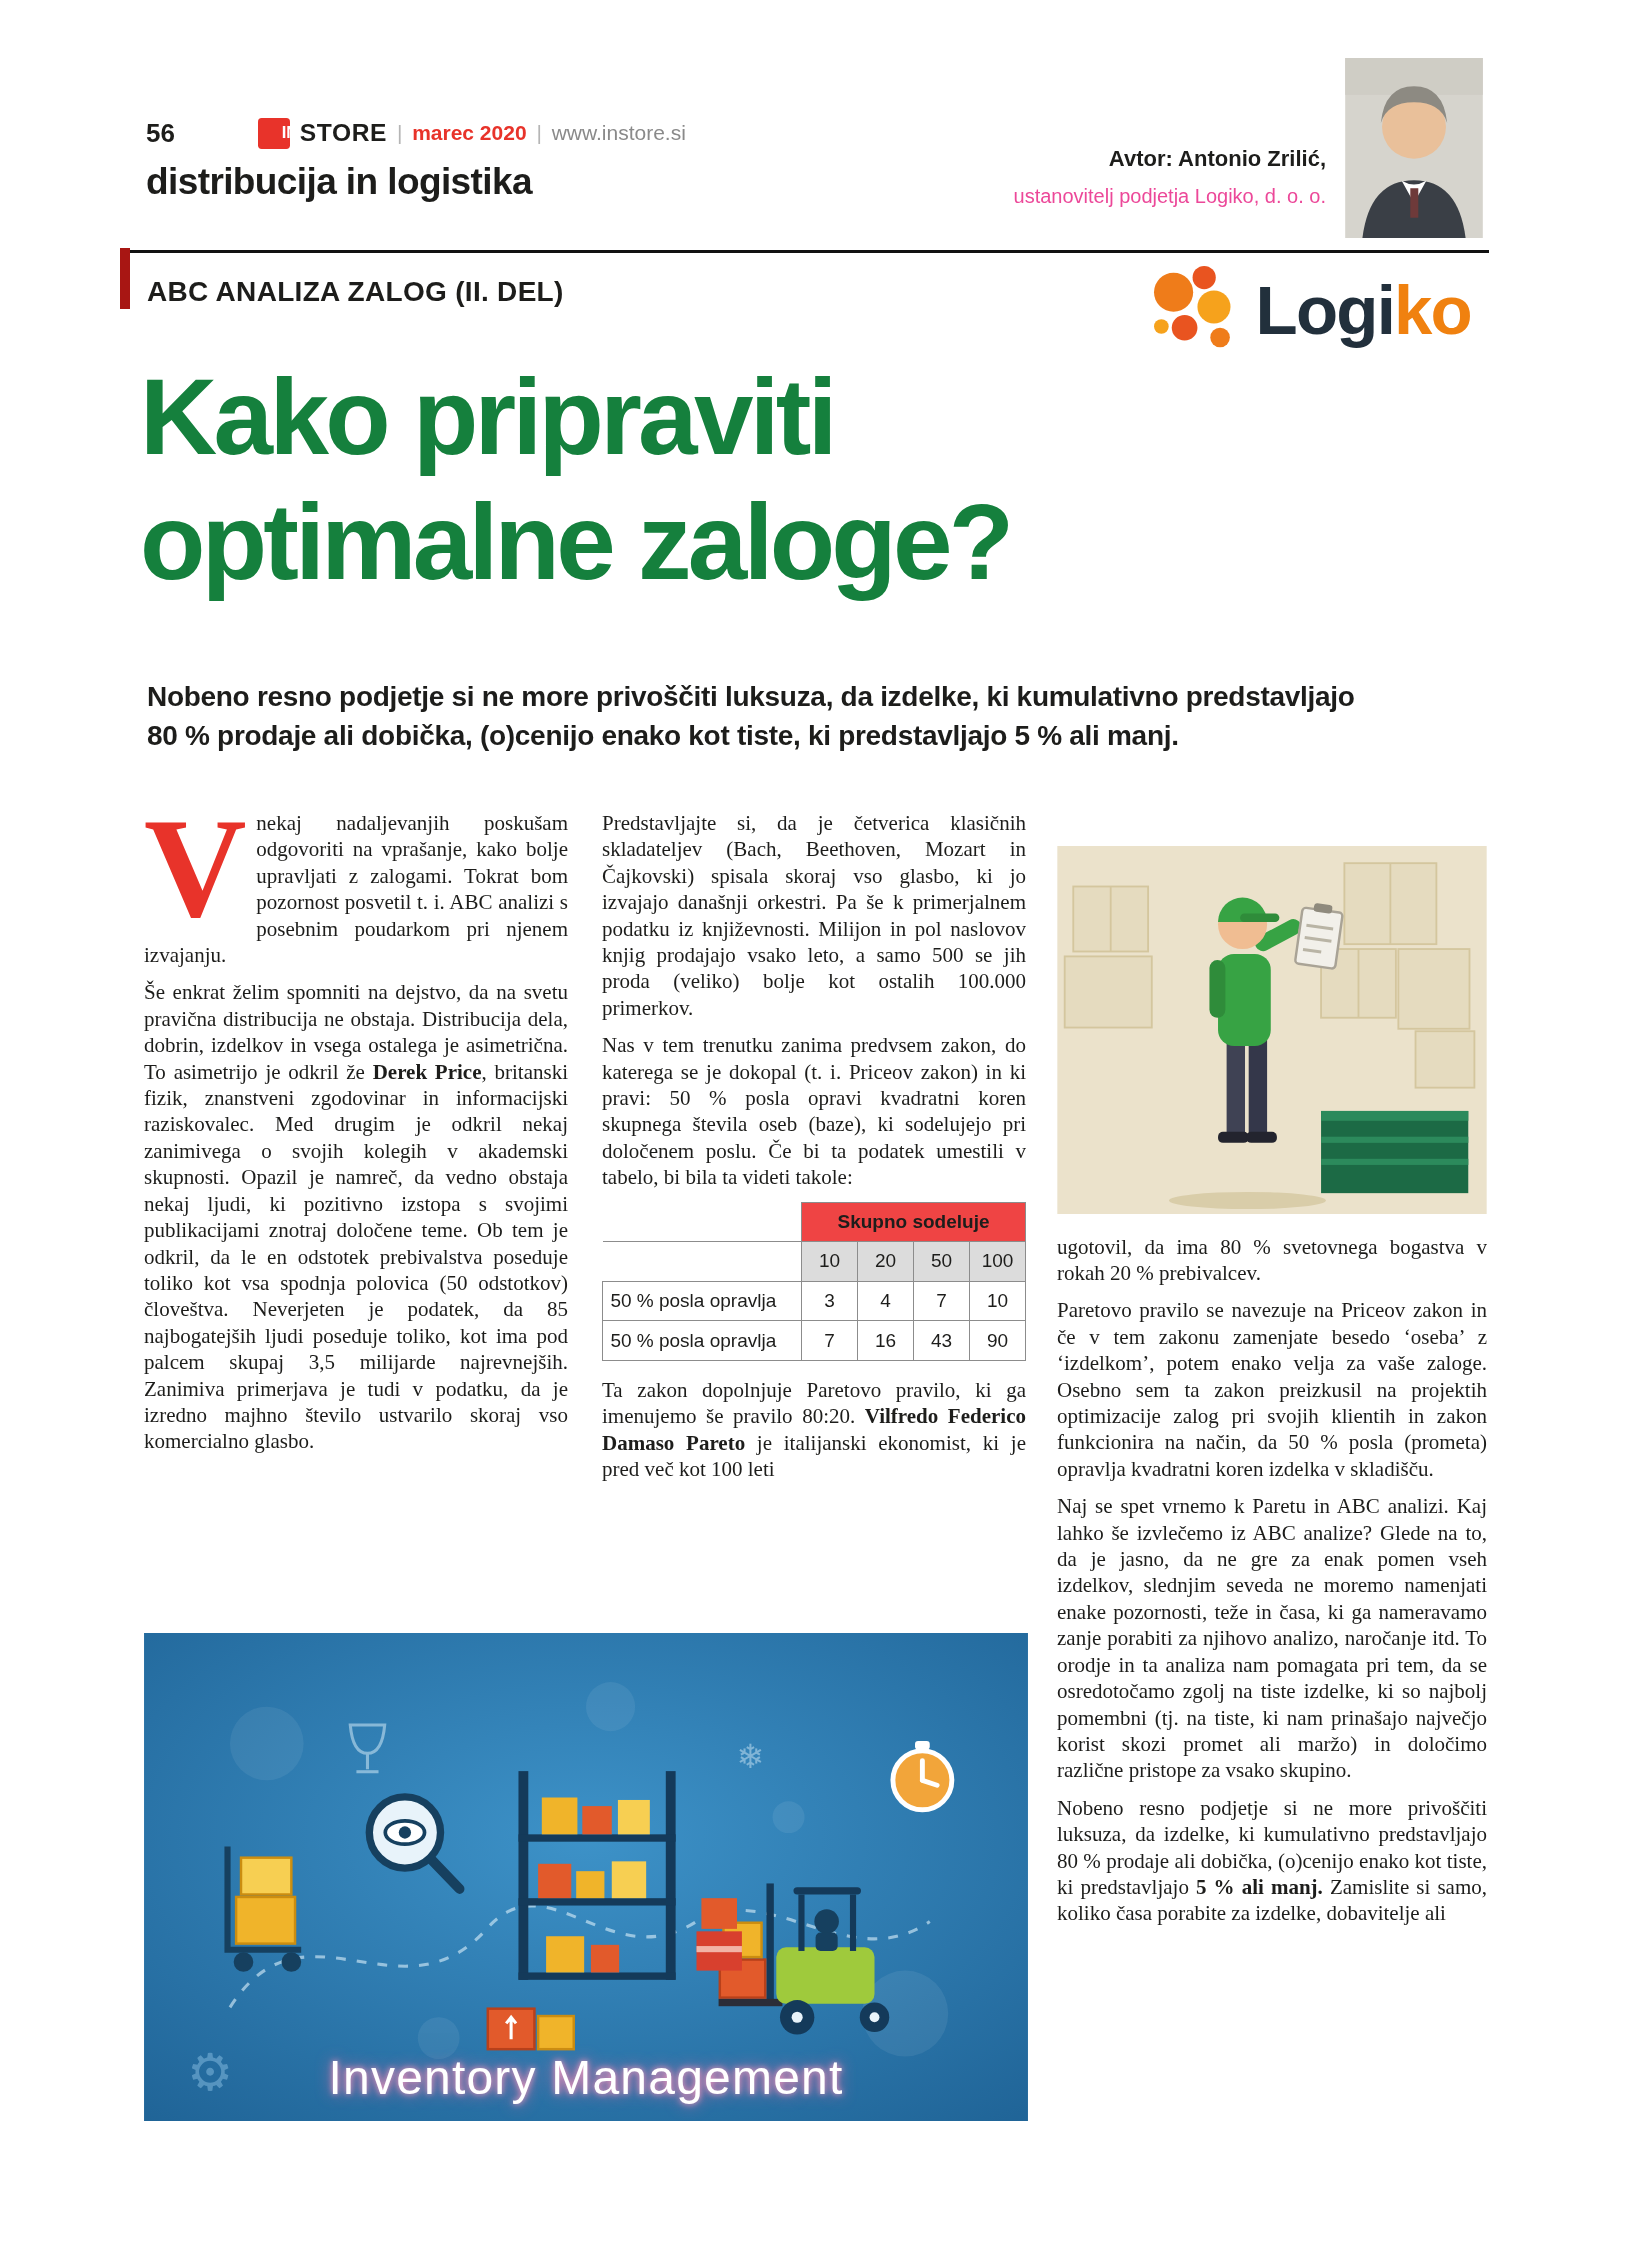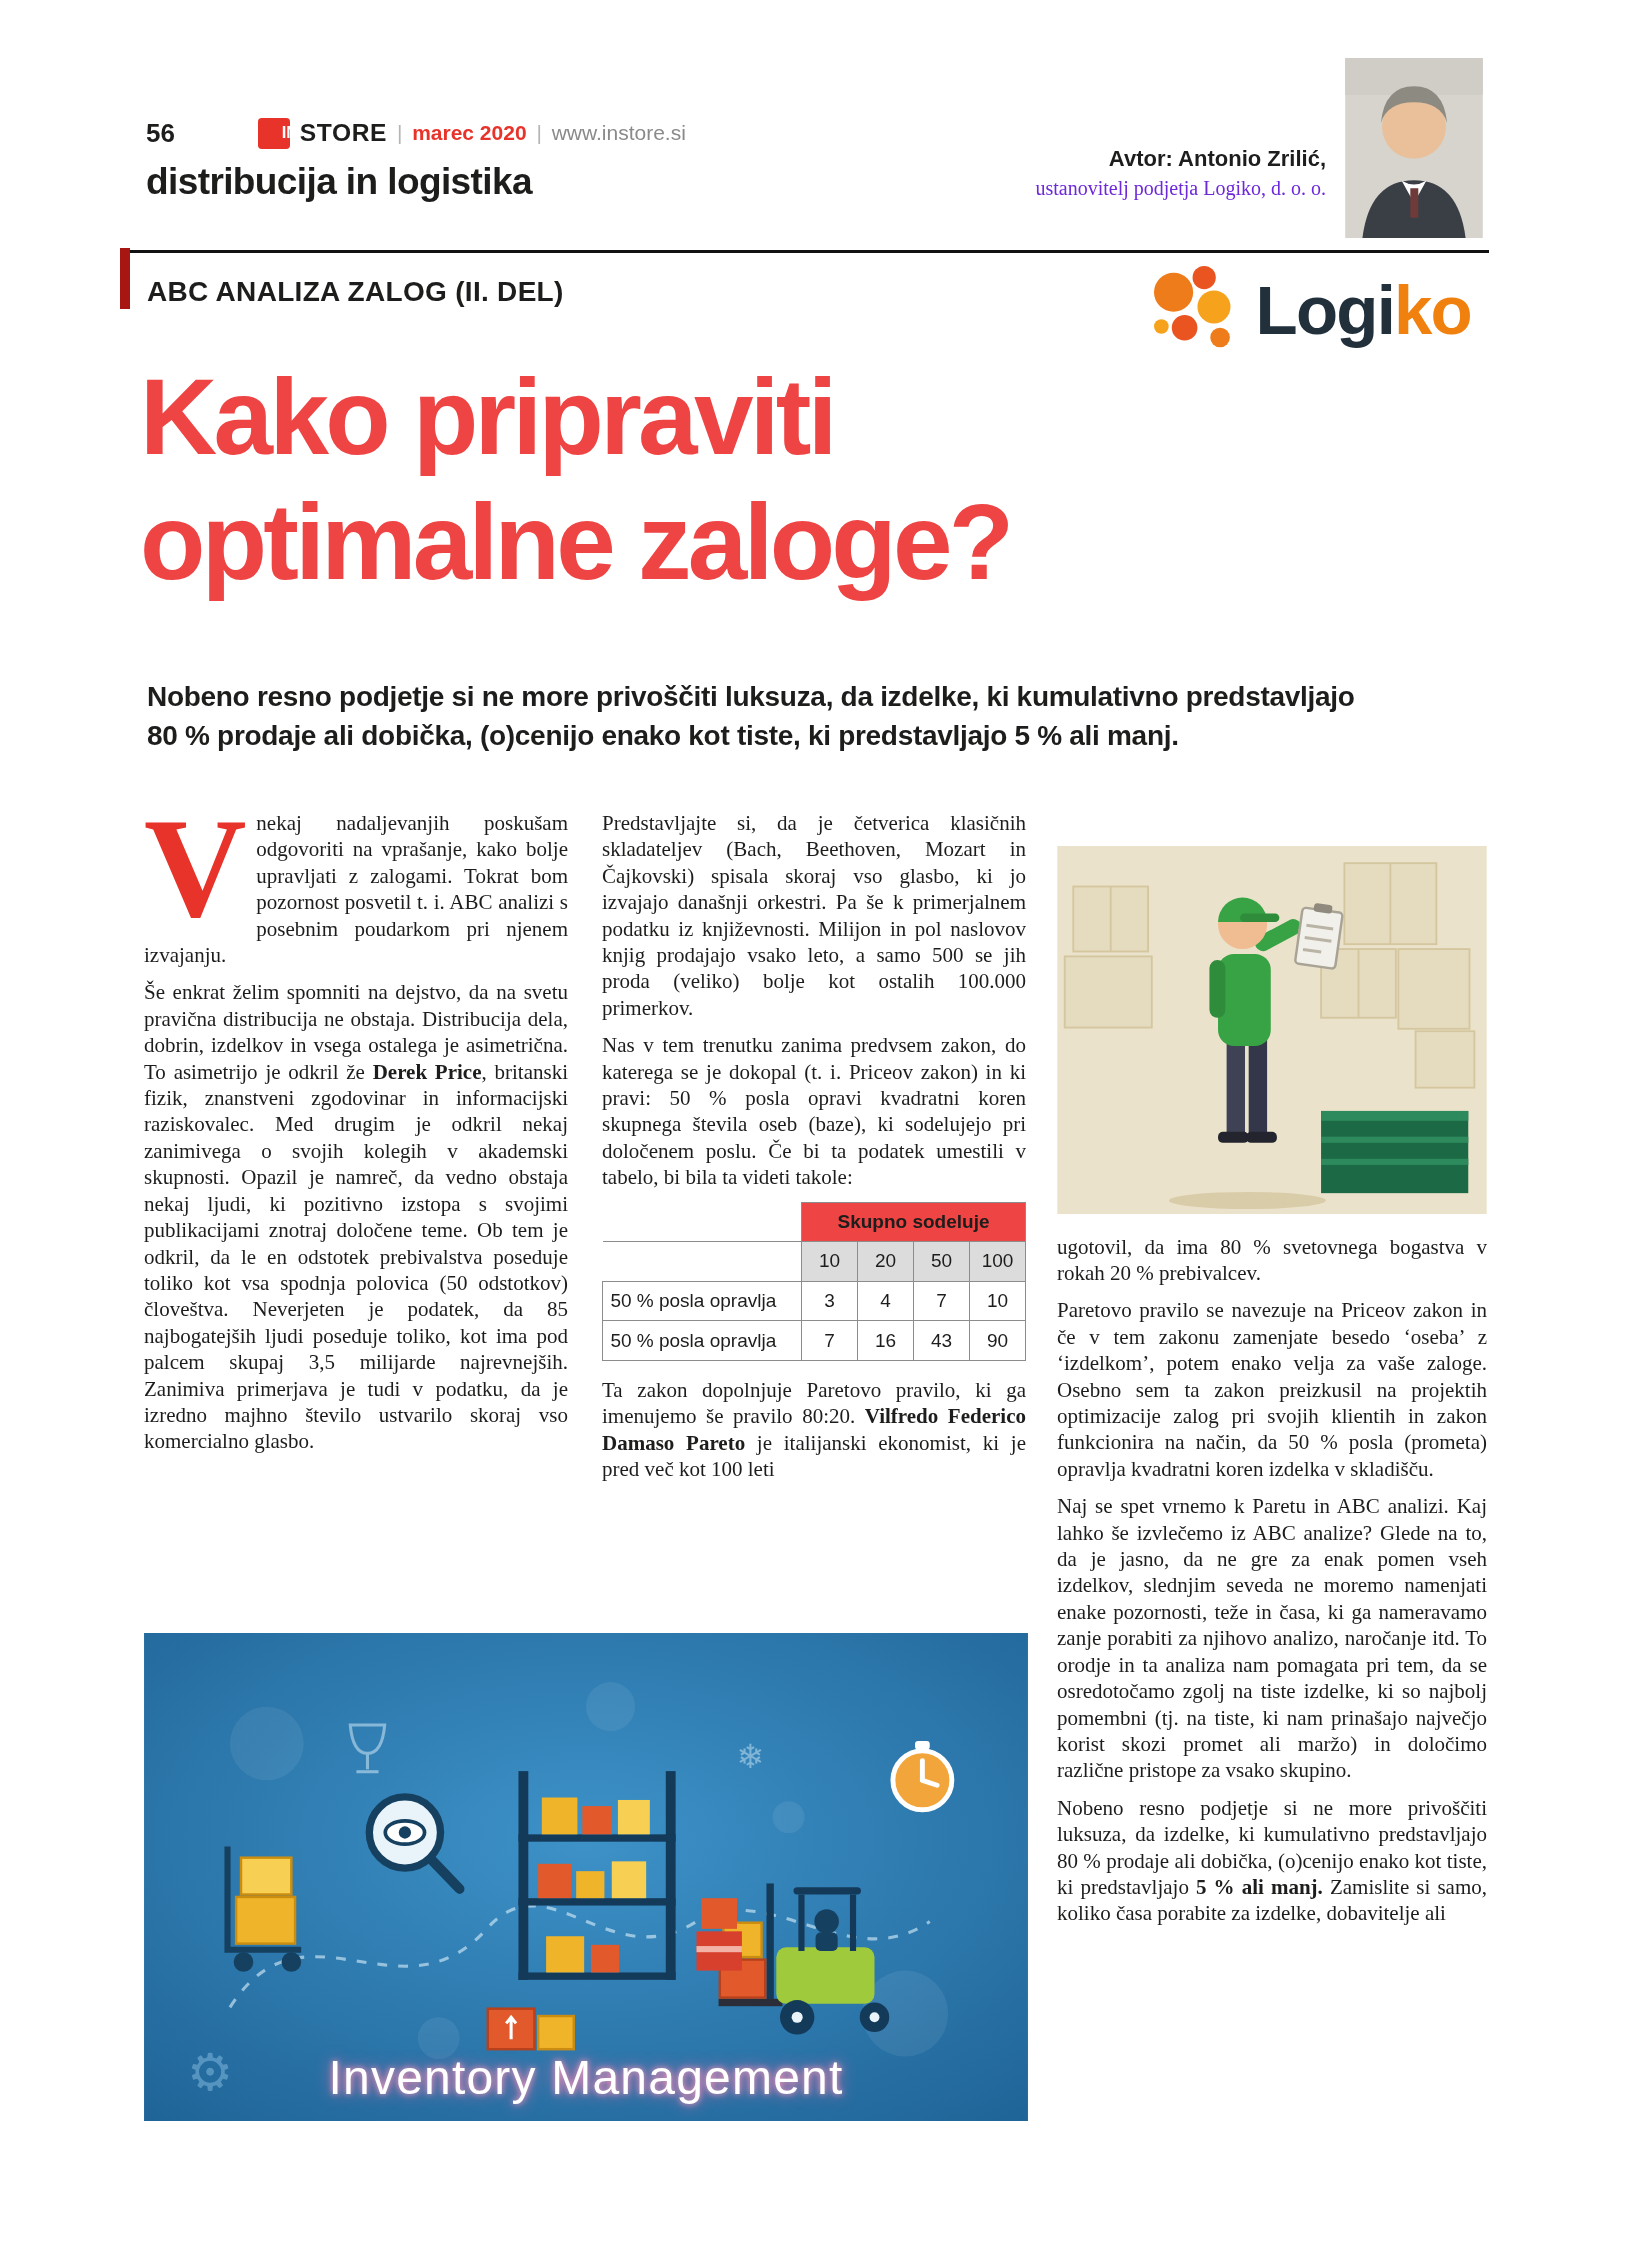--- a/index.html
+++ b/index.html
@@ -23,38 +23,38 @@
     font-weight:bold; font-size:16.6px; border-radius:3.7px;padding-left:32px;
   }
   .masthead .store { font-weight:bold; font-size:24.6px; letter-spacing:0.6px; }
   .masthead .sep { color:#b5b5b5; font-size:21px; font-weight:300; }
   .masthead .date { color:#e8332a; font-weight:bold; font-size:21px; }
   .masthead .url { color:#8a8a8a; font-size:21px;text-align:right; }
   .section-title { left:146px; top:161px; font-size:37px; font-weight:bold; letter-spacing:-0.6px; }
 
   .author-block { right:304px; top:146px; text-align:right; width:430px; }
   .author-name { font-size:22px; font-weight:bold; }
-  .author-role { font-size:20px; margin-top:5px; color:#6d28d9;font-family:Liberation Serif, serif; }
+  .author-role { font-size:20px; margin-top:13px; color:#ec4899; }
   .author-photo { left:1345px; top:58px; width:138px; height:180px; }
   .author-photo svg { display:block; width:100%; height:100%; }
 
   .rule { left:123px; top:250px; width:1366px; height:2.5px; background:#111; }
   .red-tick { left:120px; top:248px; width:9.8px; height:61px; background:#a81613; }
 
   .kicker { left:147px; top:276px; font-size:28px; font-weight:bold; letter-spacing:0.3px; }
 
   .logiko { left:1143px; top:258px; display:flex; align-items:center; gap:8.6px; }
   .logiko svg { width:104px; height:104px; display:block; }
   .logiko .wordmark { font-size:69px; font-weight:bold; letter-spacing:-1.8px; }
   .logiko .w1 { color:#22303c; }
   .logiko .w2 { color:#f0810f; }
 
   
   .headline { left:140px; top:355px; font-weight:bold; font-size:107px;
-    line-height:1.17; letter-spacing:-3.7px; color:#ef4444; white-space:nowrap; }
+    line-height:1.17; letter-spacing:-3.7px; color:#15803d; white-space:nowrap; }
   .lead { left:147px; top:678px; width:1351px; font-weight:bold; font-size:28px;
     line-height:1.38; letter-spacing:-0.3px; }
   .lead div { white-space:nowrap; }
 
   
   .col { font-family:"Liberation Serif", serif; font-size:21px; line-height:26.4px;
     text-align:justify; overflow:hidden; }
   .col p { margin:0 0 11px 0; }
   .col-1 { left:144px;  top:810px; width:424px; height:820px; }
   .col-2 { left:602px;  top:810px; width:424px; height:820px; }

